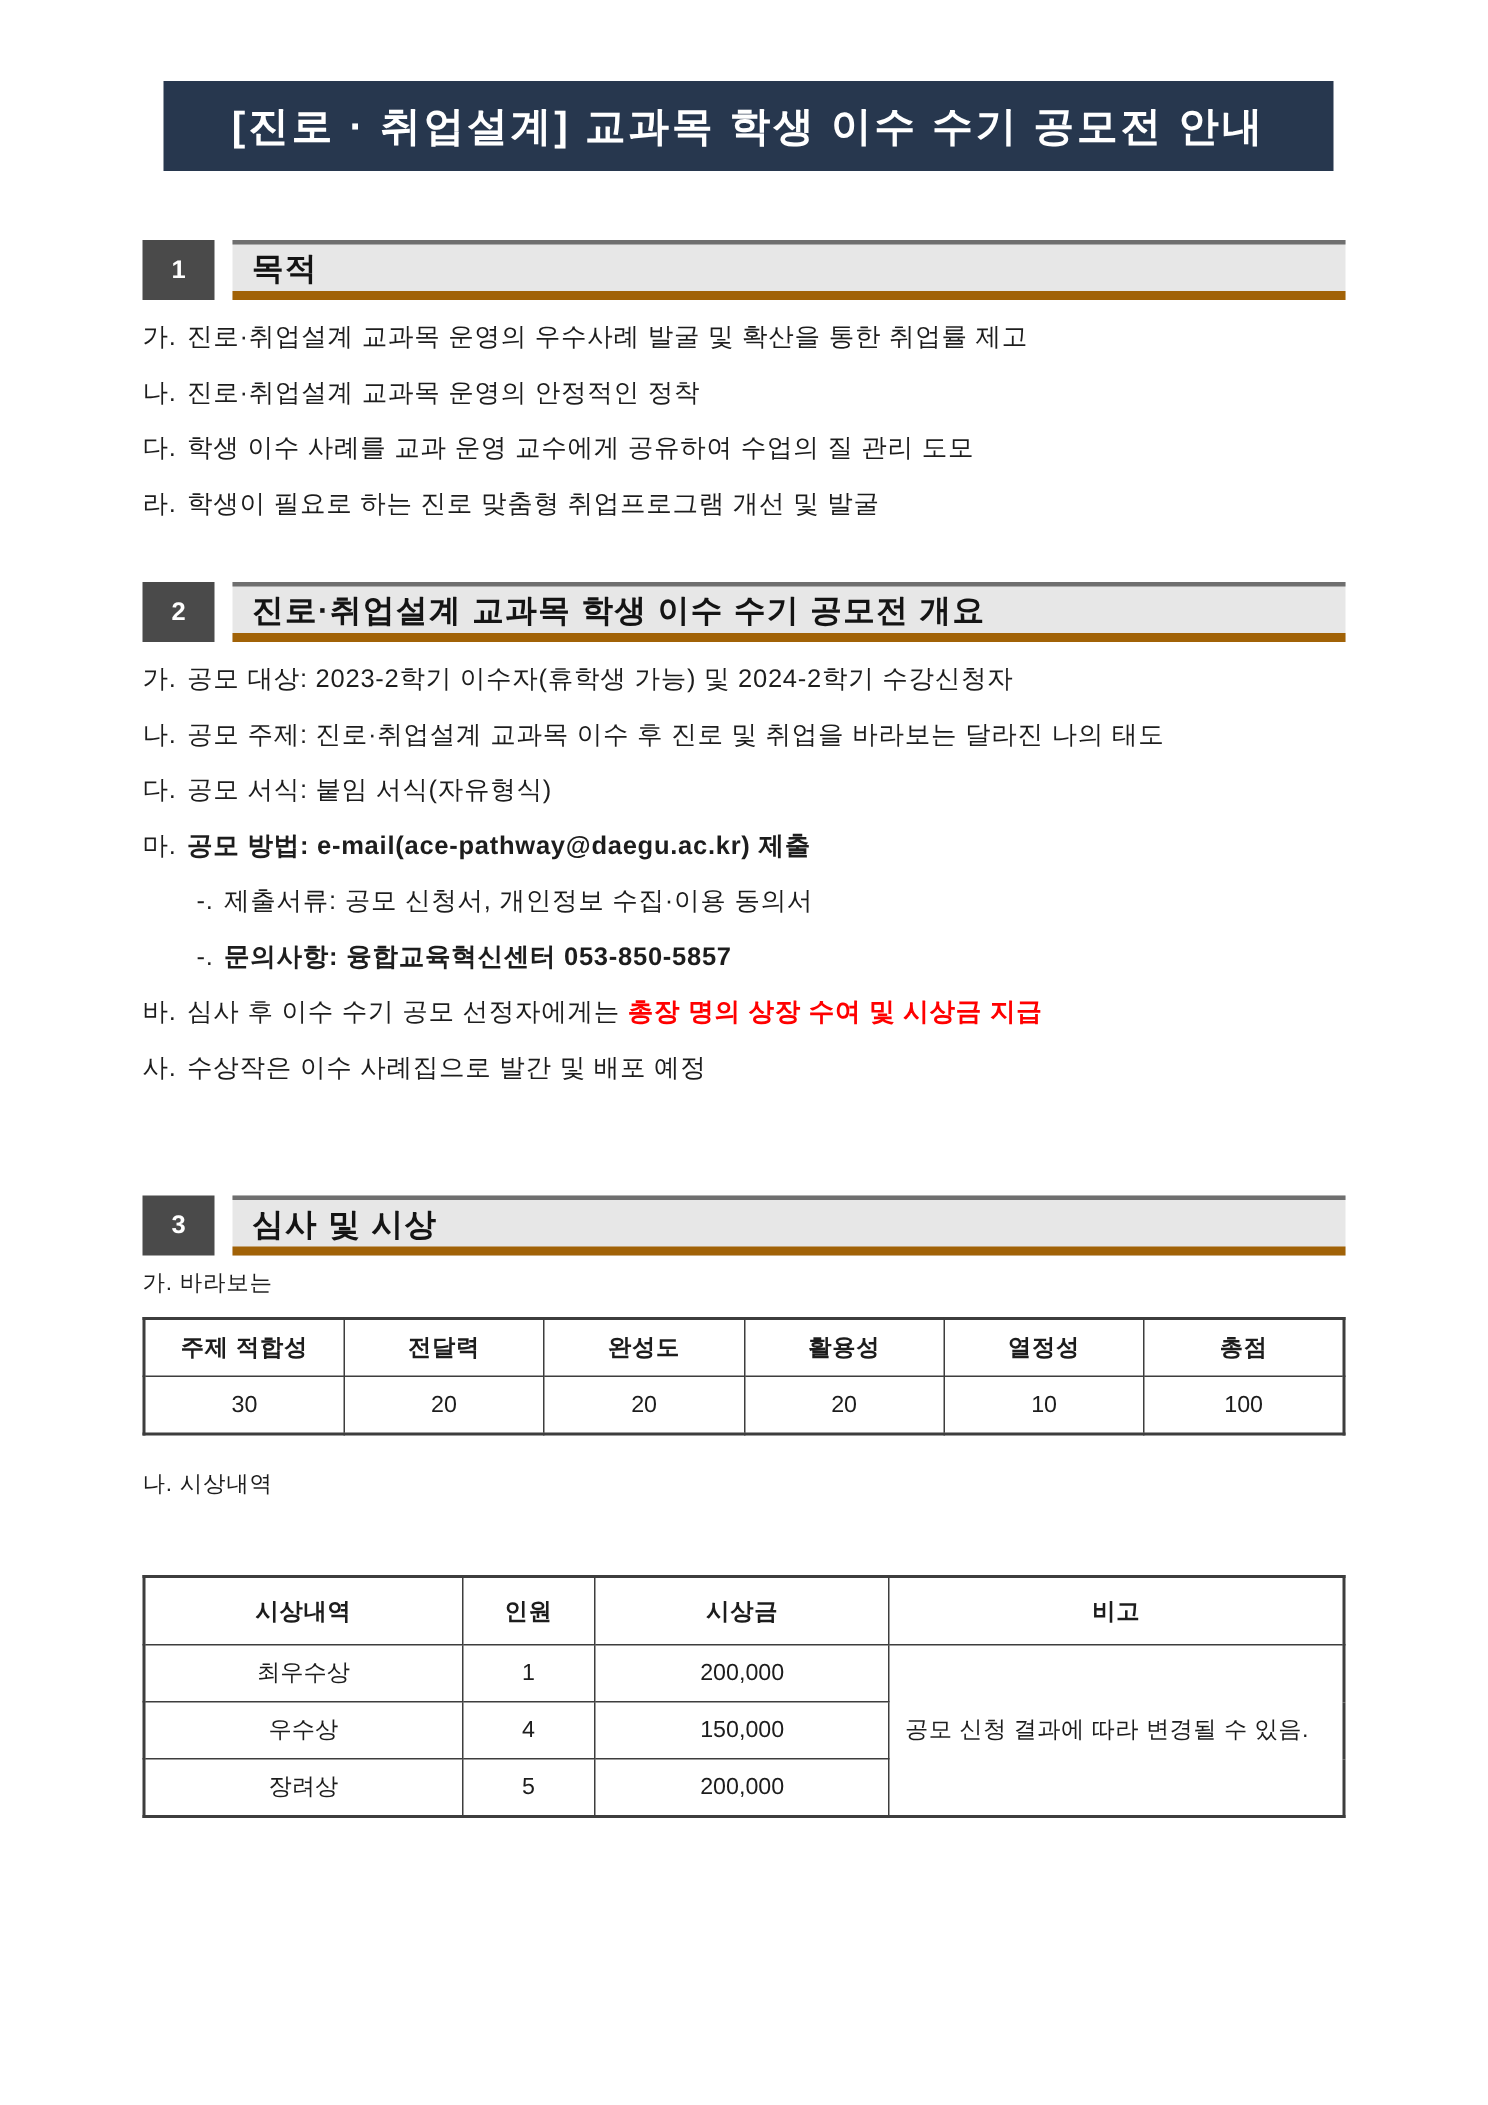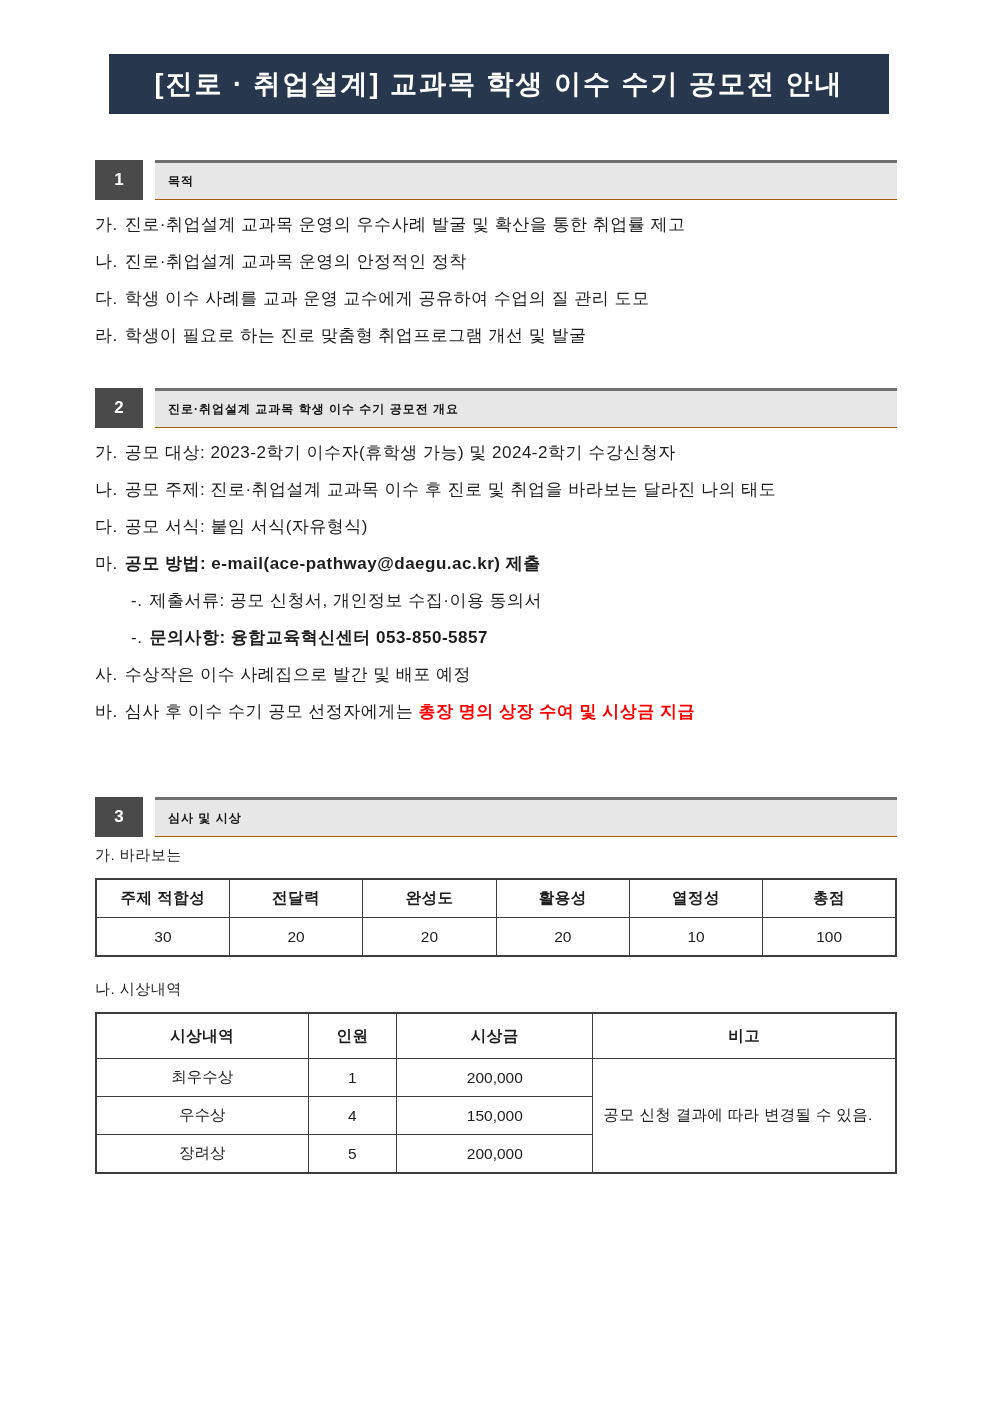--- a/index.html
+++ b/index.html
@@ -22,24 +22,24 @@
   
   .section-header { position:absolute; left:95px; width:802px; height:40px; display:flex; }
   .sec-num {
     width:48px; height:40px; background:#4a4a4a; color:#ffffff;
     font-weight:bold; font-size:17px;
     display:flex; align-items:center; justify-content:center; flex:none;
   }
   .sec-gap { width:12px; flex:none; }
   .sec-bar {
     flex:1; background:#e7e7e7;
-    border-top:3px solid #6f6f6f; border-bottom:1px solid #a16207;
+    border-top:3px solid #6f6f6f; border-bottom:6px solid #a16207;
     box-sizing:border-box;
     display:flex; align-items:center; padding-left:13px;
-    font-weight:bold; font-size:12px; color:#141414; letter-spacing:1px; white-space:nowrap;
+    font-weight:bold; font-size:21px; color:#141414; letter-spacing:1px; white-space:nowrap;
   }
 
   
   .lines { position:absolute; left:95px; width:840px; }
   .line { font-size:17px; line-height:37px; white-space:nowrap; letter-spacing:0.5px; }
   .line .marker { margin-right:7px; }
   .line .b { font-weight:bold; }
   .line .r { font-weight:bold; color:#ff0000; }
   .line.indent { padding-left:36px; }
 
@@ -84,22 +84,22 @@
     <div class="sec-bar">진로·취업설계 교과목 학생 이수 수기 공모전 개요</div>
   </div>
 
   <div class="lines" style="top:434px;">
     <div class="line"><span class="marker">가.</span><span class="n">공모 대상: 2023-2학기 이수자(휴학생 가능) 및 2024-2학기 수강신청자</span></div>
     <div class="line"><span class="marker">나.</span><span class="n">공모 주제: 진로·취업설계 교과목 이수 후 진로 및 취업을 바라보는 달라진 나의 태도</span></div>
     <div class="line"><span class="marker">다.</span><span class="n">공모 서식: 붙임 서식(자유형식)</span></div>
     <div class="line"><span class="marker">마.</span><span class="b">공모 방법: e-mail(ace-pathway@daegu.ac.kr) 제출</span></div>
     <div class="line indent"><span class="marker">-.</span><span class="n">제출서류: 공모 신청서, 개인정보 수집·이용 동의서</span></div>
     <div class="line indent"><span class="marker">-.</span><span class="b">문의사항: 융합교육혁신센터 053-850-5857</span></div>
+    <div class="line"><span class="marker">바.</span><span class="n">심사 후 이수 수기 공모 선정자에게는 </span><span class="r">총장 명의 상장 수여 및 시상금 지급</span></div>
     <div class="line"><span class="marker">사.</span><span class="n">수상작은 이수 사례집으로 발간 및 배포 예정</span></div>
-    <div class="line"><span class="marker">바.</span><span class="n">심사 후 이수 수기 공모 선정자에게는 </span><span class="r">총장 명의 상장 수여 및 시상금 지급</span></div>
   </div>
 
   <div class="section-header" style="top:797px;">
     <div class="sec-num">3</div>
     <div class="sec-gap"></div>
     <div class="sec-bar">심사 및 시상</div>
   </div>
 
   <div class="sub-label" style="top:846px;">가. 바라보는</div>
 
@@ -127,21 +127,21 @@
       <td>20</td>
       <td>20</td>
       <td>10</td>
       <td>100</td>
     </tr>
   </tbody>
     </table>
 
   <div class="sub-label" style="top:980px;">나. 시상내역</div>
 
-  <table class="tbl t2" style="top:1012px;border-radius:32px;">
+  <table class="tbl t2" style="top:1050px;border-radius:32px;">
     <colgroup>
       <col style="width:26.5%">
         <col style="width:11.1%">
         <col style="width:24.5%">
         <col style="width:37.9%">
     </colgroup>
     <tbody>
         <tr>
       <th>시상내역</th>
       <th>인원</th>

